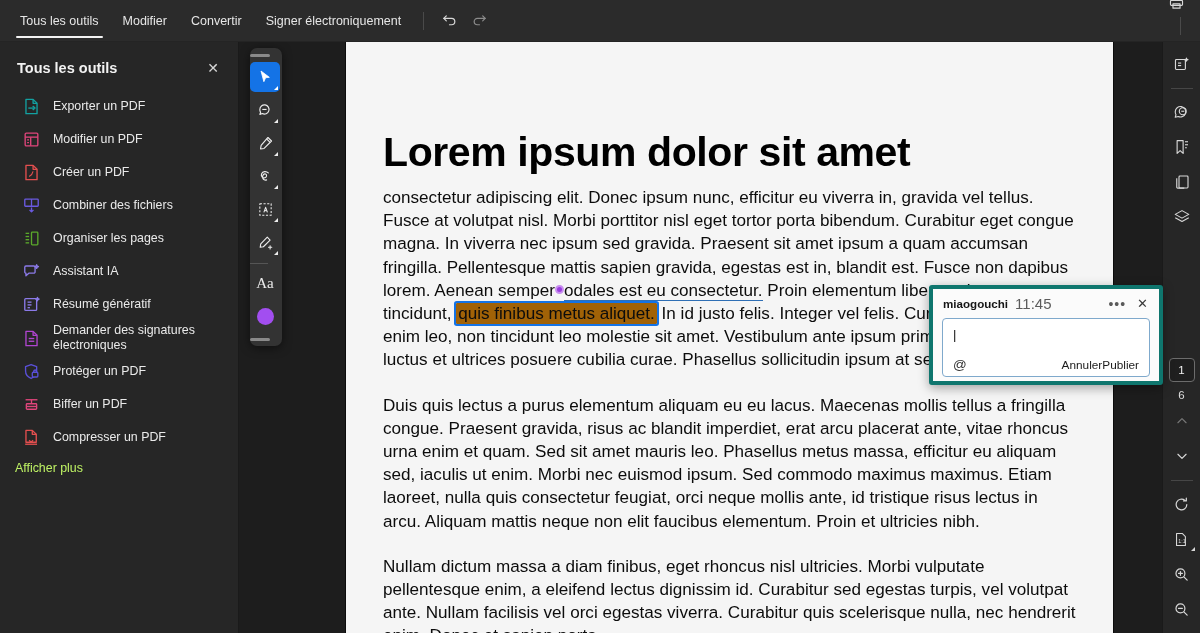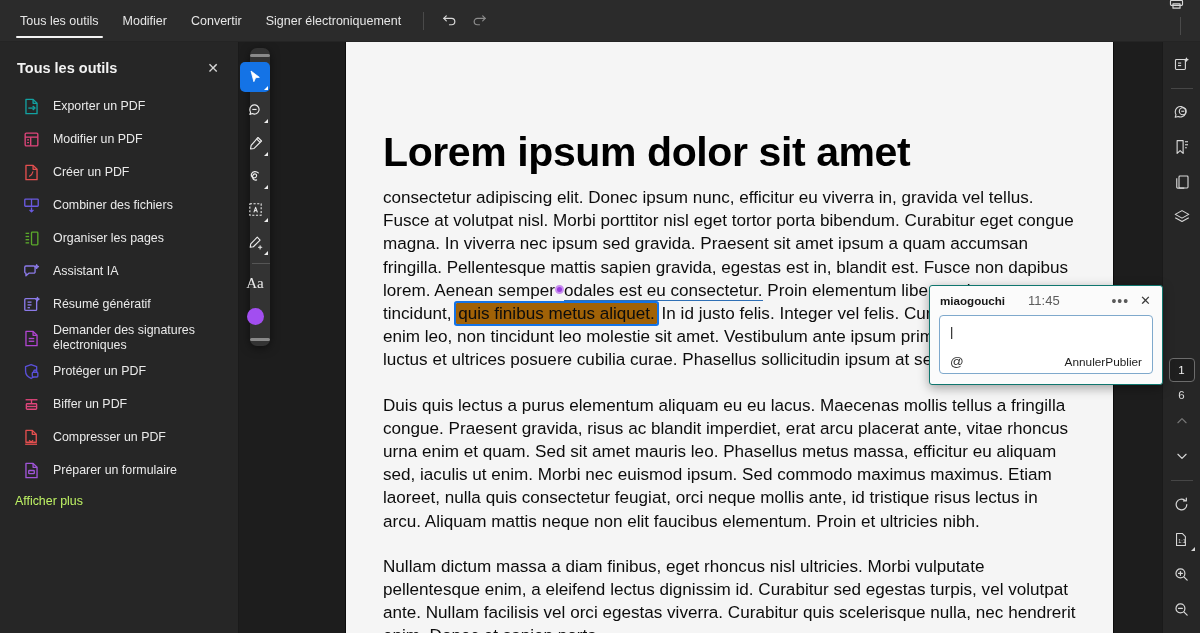--- a/index.html
+++ b/index.html
@@ -97,23 +97,23 @@
     background: #9b3fe0; border: 2px solid #c98ff0; vertical-align: middle;
     margin: 0 0px 2px 0; position: relative; top: -1px;
   }
   .hl-sel {
     background: #a16207; box-shadow: 0 0 0 2px #1473e6;
     outline: 1px solid #1473e6; padding: 1px 2px; border-radius: 1px;
   }
 
   
   .toolpal {
-    position: absolute; left: 250px; top: 48px; width: 20px;
+    position: absolute; left: 250px; top: 48px; width: 32px;
     background: #333333; border-radius: 7px; padding: 4px 0 5px;
-    display: flex; flex-direction: column; align-items: flex-end;
+    display: flex; flex-direction: column; align-items: flex-start;
     box-shadow: 0 2px 10px rgba(0,0,0,0.5);
   }
   .grip { width: 20px; height: 3px; background: #8a8a8a; border-radius: 2px; margin: 2px 0 5px; cursor: grab; }
   .tool {
     position: relative; width: 30px; height: 30px; border-radius: 5px;
     display: flex; align-items: center; justify-content: center;
     cursor: pointer; color: #ededed; margin-bottom: 3px;
   }
   .tool.sel { background: #1473e6; color: #fff; }
   .tool .caret {
@@ -121,26 +121,26 @@
     width: 0; height: 0; border-left: 4px solid transparent;
     border-bottom: 4px solid currentColor;
   }
   .tool-sep { width: 18px; height: 1px; background: #555; margin: 3px 0 4px; }
   .tool-aa { font-size: 15px; color: #ededed; font-family: "Liberation Serif", serif; }
   .colordot { width: 17px; height: 17px; border-radius: 50%; background: #a24ef0; }
 
   
   .popup {
     position: absolute; left: 929px; top: 285px; width: 234px; height: 100px;
-    background: #fbfbfb; border: 1px solid #0f766e; border-radius: 3px;
+    background: #fbfbfb; border: 4px solid #0f766e; border-radius: 3px;
     box-shadow: 0 3px 11px rgba(0,0,0,0.35); z-index: 40;
   }
   .pop-head { display: flex; align-items: center; height: 29px; padding: 0 8px 0 10px; }
   .pop-user { font-size: 11.6px; font-weight: bold; color: #161616; }
-  .pop-time { font-size: 13px; color: #5c5c5c; margin-left: 23px; }
+  .pop-time { font-size: 15px; color: #5c5c5c; margin-left: 7px; }
   .pop-dots { margin-left: auto; color: #5a5a5a; font-size: 14px; letter-spacing: 1px; cursor: pointer; line-height: 1; padding: 0 5px; }
   .pop-x { color: #3a3a3a; font-size: 13px; cursor: pointer; padding: 0 3px 0 6px; line-height: 1; }
   .pop-box {
     margin: 0 9px; height: 59px; border: 1px solid #7fa9cc; border-radius: 4px;
     background: #fff; position: relative;
   }
   .pop-caret-txt {
     position: absolute; left: 10px; top: 8px; font-size: 13px; color: #111;
     font-family: "Liberation Sans", sans-serif;
   }
@@ -388,28 +388,20 @@
       <div class="sb-item">
         <svg class="sb-ico" viewBox="0 0 24 24" fill="none" stroke="#e34f4f" stroke-width="1.7" stroke-linejoin="round">
             <path d="M5 3h8l5 5v10H5z"></path>
             <polyline points="13 3 13 8 18 8"></polyline>
             <line x1="4" y1="20.5" x2="19" y2="20.5"></line>
             <polyline points="9 15.5 11.5 18 14 15.5"></polyline>
           </svg>
         <span class="sb-label">Compresser un PDF</span>
       </div>
 
-      <div class="sb-item">
-        <svg class="sb-ico" viewBox="0 0 24 24" fill="none" stroke="#a055d8" stroke-width="1.7" stroke-linejoin="round">
-            <path d="M5 3h9l5 5v13H5z"></path>
-            <polyline points="14 3 14 8 19 8"></polyline>
-            <rect x="8.5" y="12" width="7" height="4" rx="0.8"></rect>
-          </svg>
-        <span class="sb-label">Préparer un formulaire</span>
-      </div>
 
     </div>
     <div class="sb-more">Afficher plus</div>
   </div>
 
   <div class="docarea">
     <div class="page">
       <div class="page-inner">
         <h1 class="doc-title">Lorem ipsum dolor sit amet</h1>
 

